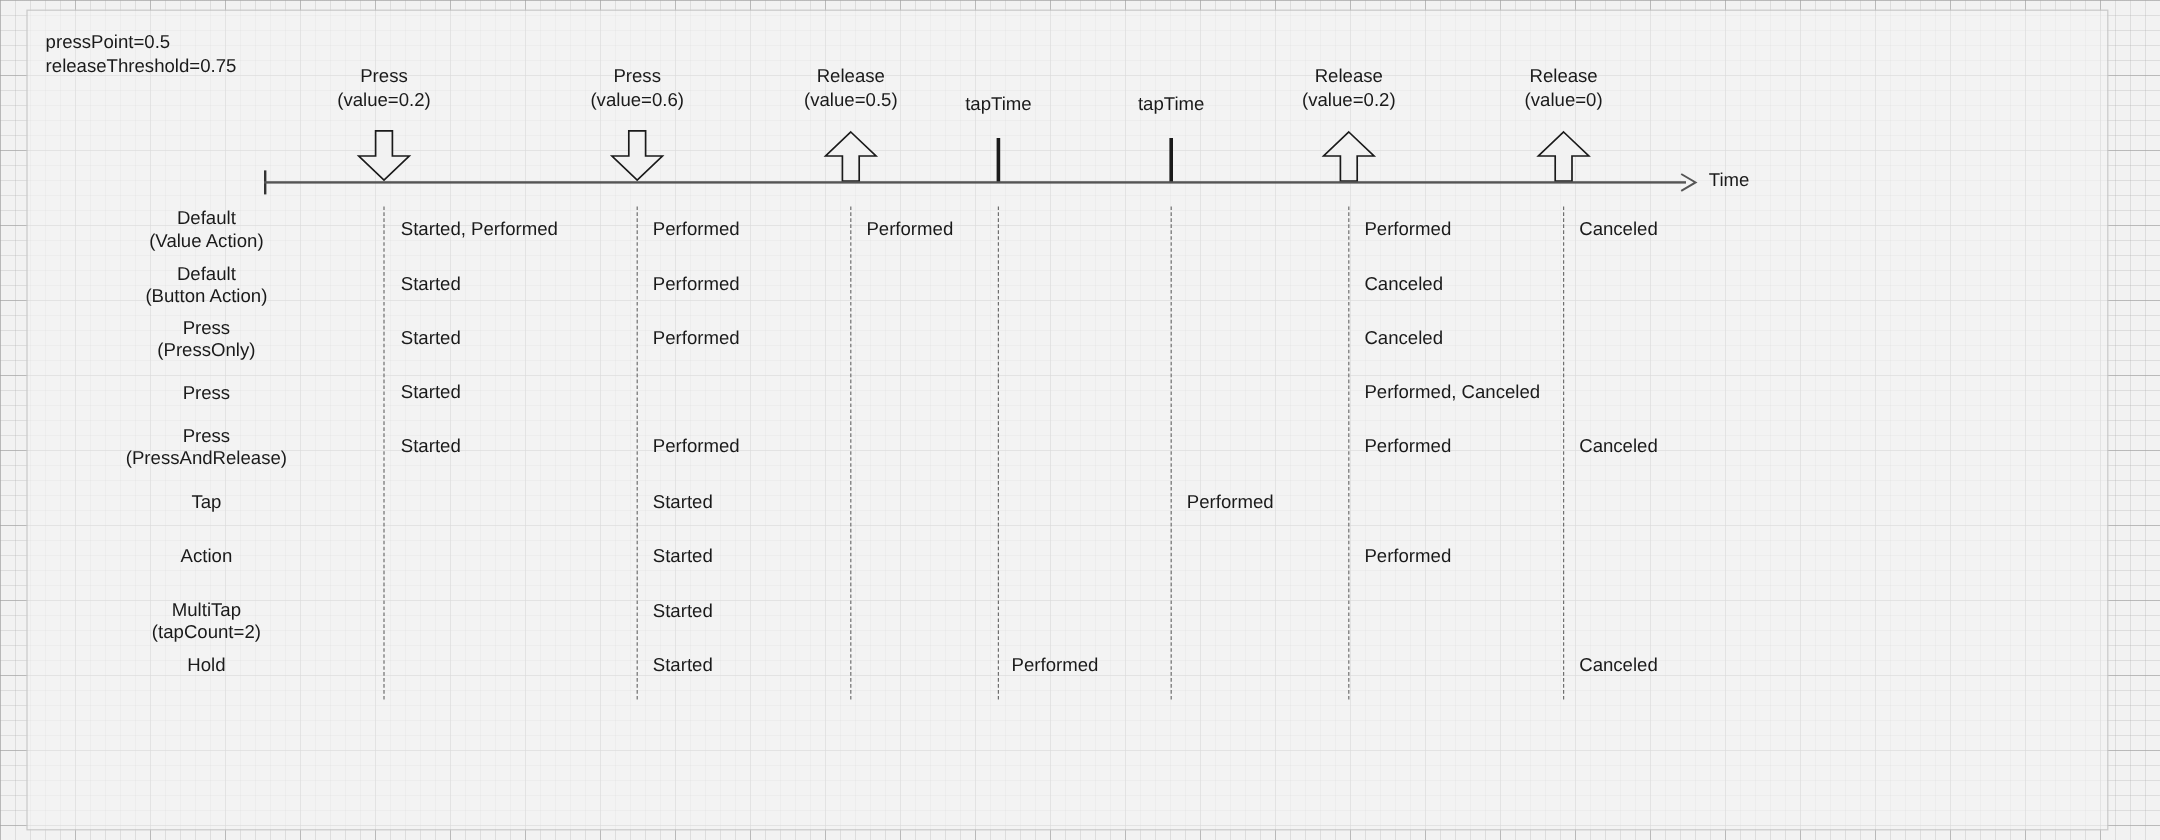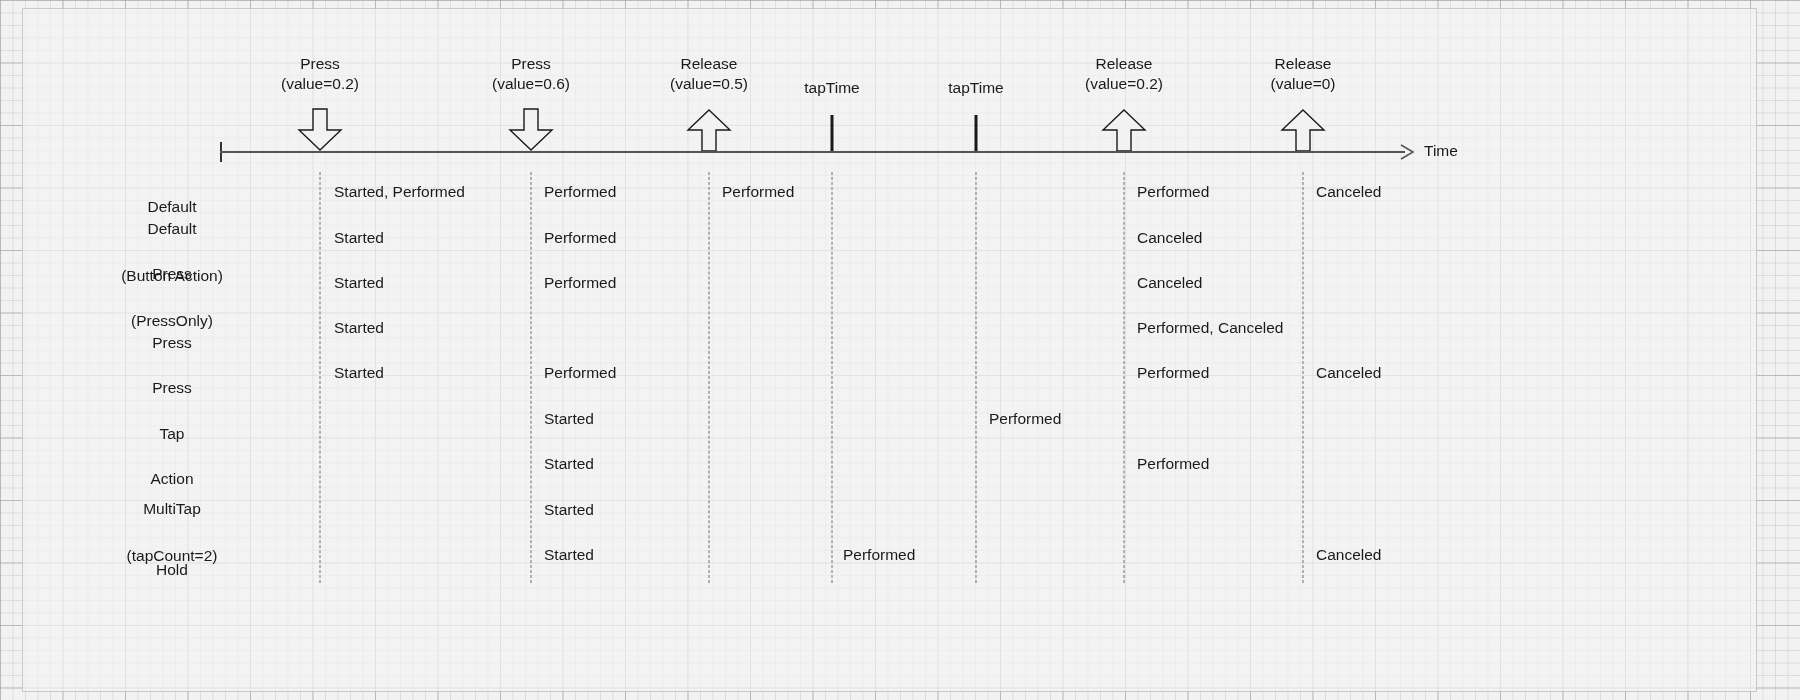--- a/index.html
+++ b/index.html
@@ -103,35 +103,37 @@
     position:absolute;
     right:1478px;           
     text-align:center;
     font-size:15.5px;
     color:#1a1a1a;
     line-height:19px;
     white-space:nowrap;
     transform:translateY(-50%);
     width:300px;
   }
-  .row-label span{display:block;margin-top:28px;}
+  .row-label span{display:block;}
   .cell{
     position:absolute;
     font-size:15.5px;
     color:#1a1a1a;
     white-space:nowrap;
     transform:translateY(-50%);
   }
 </style>
 </head>
 <body>
 
 <div id="canvas">
   <div id="sheet"></div>
 
+  <div class="note" id="params">pressPoint=0.5
+releaseThreshold=0.75</div>
 
   <div id="events-layer">
       <div class="evt-label" style="left: 320px; top: 54px;"><span>Press</span><span class="l2">(value=0.2)</span></div>
       <div class="marker" style="left: 320px; top: 108px;">
         <svg class="arrow-svg" width="46" height="44" viewBox="0 0 46 44">
           <polygon points="16,1 30,1 30,22 44,22 23,42 2,22 16,22" fill="#f2f2f2" stroke="#1a1a1a" stroke-width="1.4" stroke-linejoin="miter"></polygon>
         </svg>
       </div>
       <div class="guide" style="left: 320px; top: 172px; height: 411px;"></div>
       <div class="evt-label" style="left: 531px; top: 54px;"><span>Press</span><span class="l2">(value=0.6)</span></div>
@@ -175,20 +177,21 @@
   <div id="axis-arrow">
     <svg width="20" height="20" viewBox="0 0 20 20">
       <polyline points="3,3 15,10 3,17" fill="none" stroke="#555" stroke-width="1.6"></polyline>
     </svg>
   </div>
   <div id="time-label">Time</div>
 
   <div id="rows-layer">
       <div class="row-label" style="top: 192px;">
         <span>Default</span>
+        <span>(Value Action)</span>
       </div>
       <div class="cell" style="left: 334px; top: 192px;">Started, Performed</div>
       <div class="cell" style="left: 544px; top: 192px;">Performed</div>
       <div class="cell" style="left: 722px; top: 192px;">Performed</div>
       <div class="cell" style="left: 1137px; top: 192px;">Performed</div>
       <div class="cell" style="left: 1316px; top: 192px;">Canceled</div>
       <div class="row-label" style="top: 238px;">
         <span>Default</span>
         <span>(Button Action)</span>
       </div>
@@ -202,20 +205,21 @@
       <div class="cell" style="left: 334px; top: 283px;">Started</div>
       <div class="cell" style="left: 544px; top: 283px;">Performed</div>
       <div class="cell" style="left: 1137px; top: 283px;">Canceled</div>
       <div class="row-label" style="top: 328px;">
         <span>Press</span>
       </div>
       <div class="cell" style="left: 334px; top: 328px;">Started</div>
       <div class="cell" style="left: 1137px; top: 328px;">Performed, Canceled</div>
       <div class="row-label" style="top: 373px;">
         <span>Press</span>
+        <span>(PressAndRelease)</span>
       </div>
       <div class="cell" style="left: 334px; top: 373px;">Started</div>
       <div class="cell" style="left: 544px; top: 373px;">Performed</div>
       <div class="cell" style="left: 1137px; top: 373px;">Performed</div>
       <div class="cell" style="left: 1316px; top: 373px;">Canceled</div>
       <div class="row-label" style="top: 419px;">
         <span>Tap</span>
       </div>
       <div class="cell" style="left: 544px; top: 419px;">Started</div>
       <div class="cell" style="left: 989px; top: 419px;">Performed</div>

